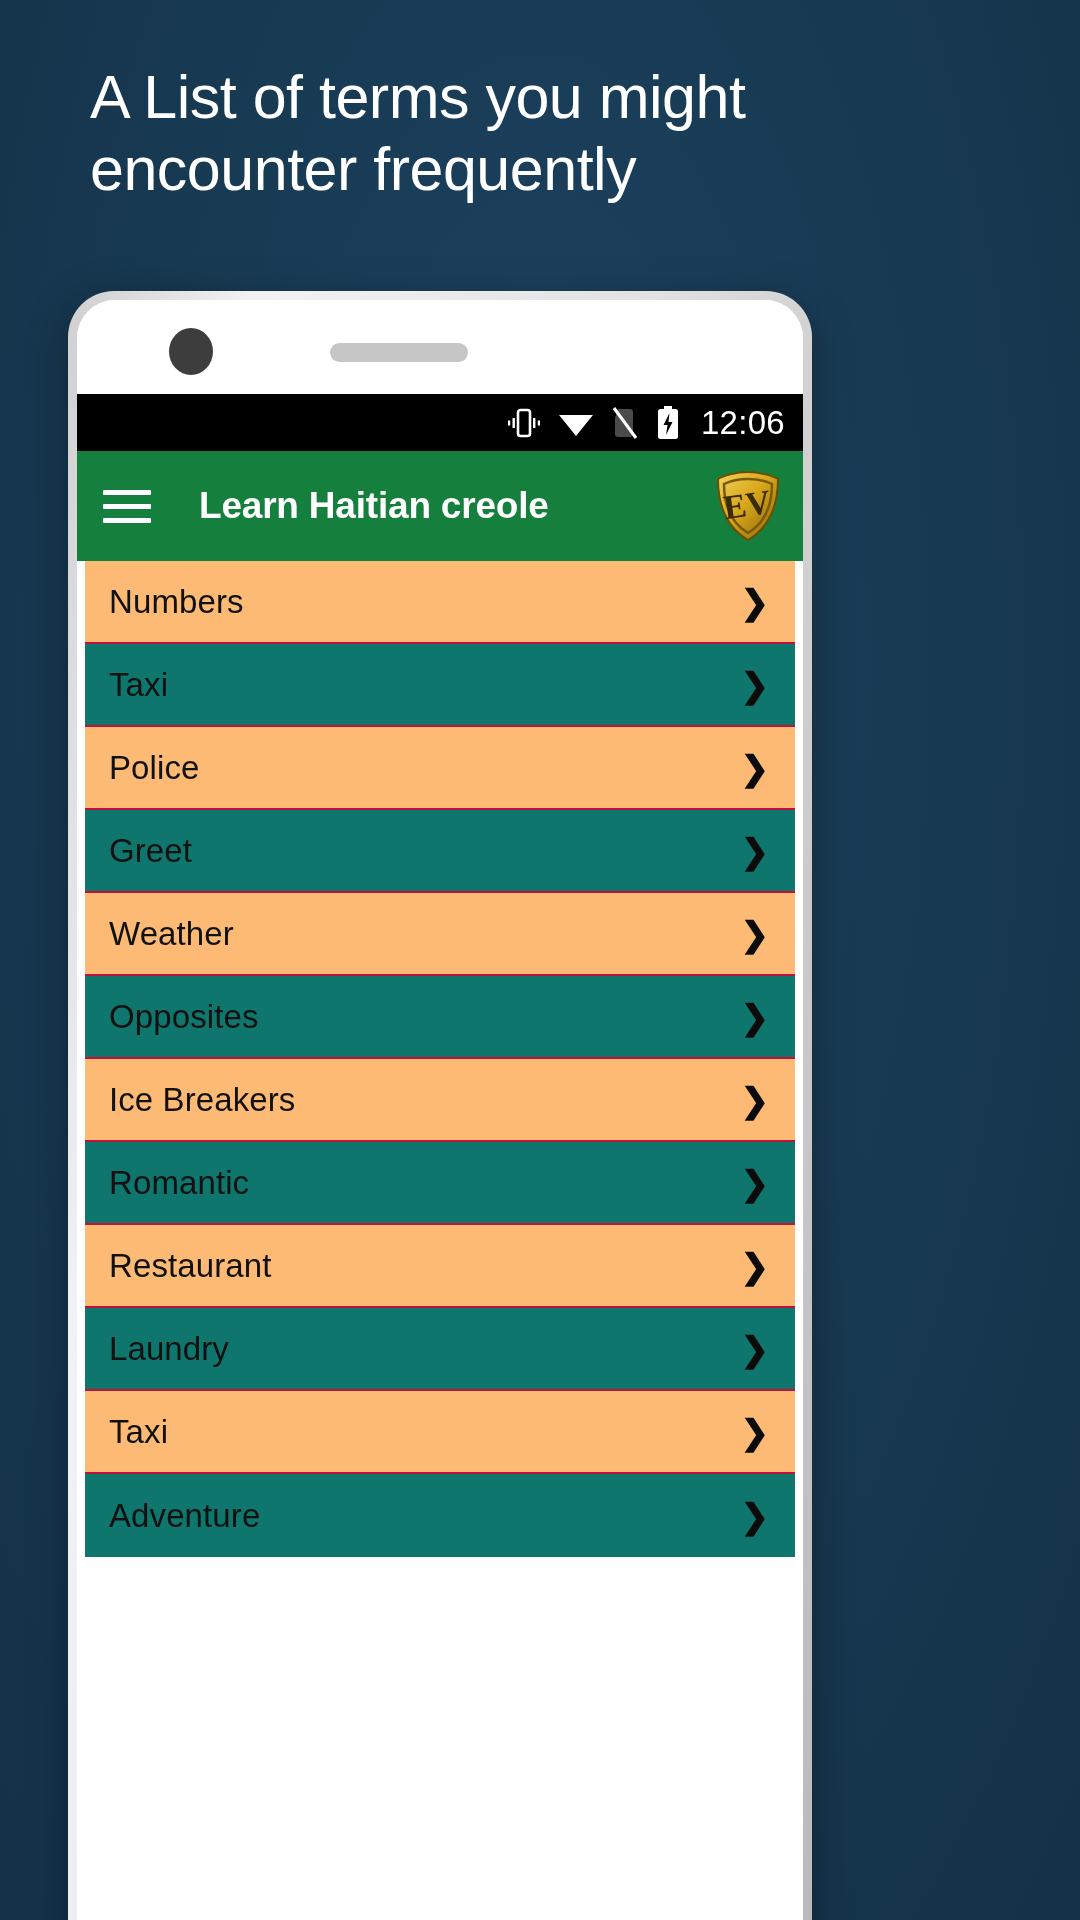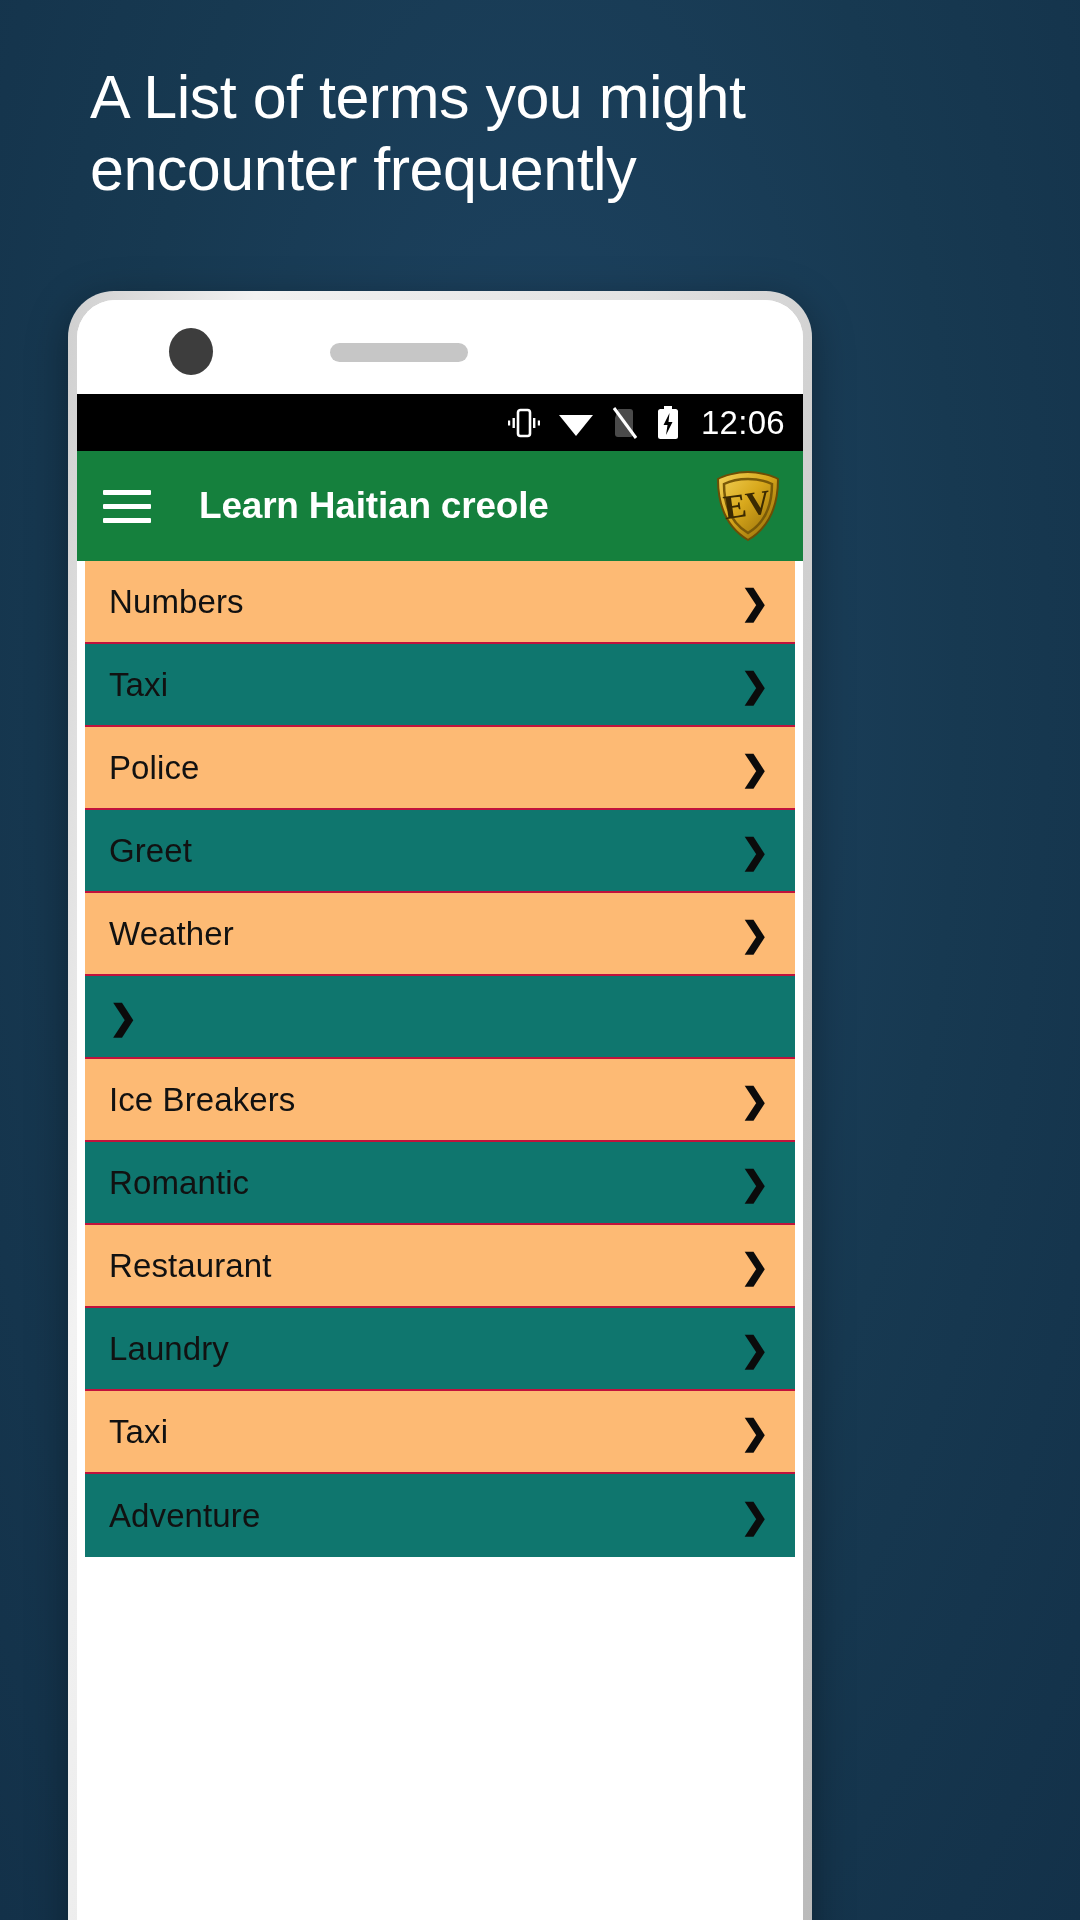--- a/index.html
+++ b/index.html
@@ -251,20 +251,21 @@
       </div>
       <div class="row even">
         <span class="row-label">Greet</span>
         <span class="chevron">❯</span>
       </div>
       <div class="row odd">
         <span class="row-label">Weather</span>
         <span class="chevron">❯</span>
       </div>
       <div class="row even">
+        <span class="row-label">Opposites</span>
         <span class="chevron">❯</span>
       </div>
       <div class="row odd">
         <span class="row-label">Ice Breakers</span>
         <span class="chevron">❯</span>
       </div>
       <div class="row even">
         <span class="row-label">Romantic</span>
         <span class="chevron">❯</span>
       </div>

